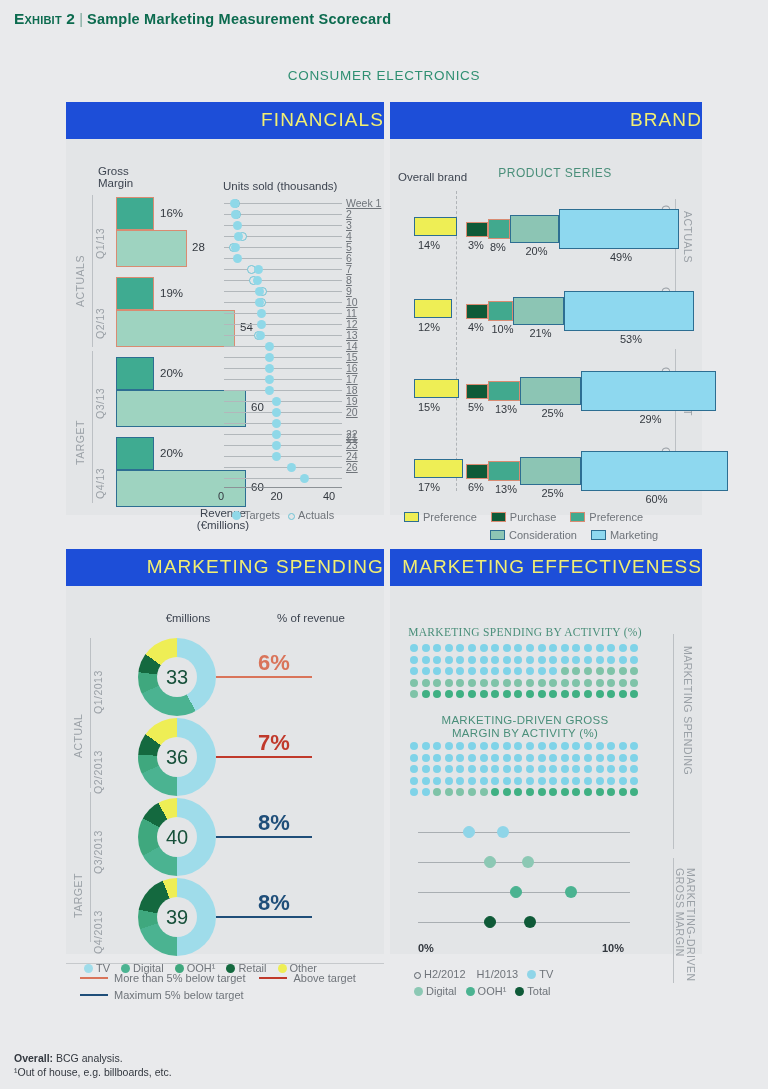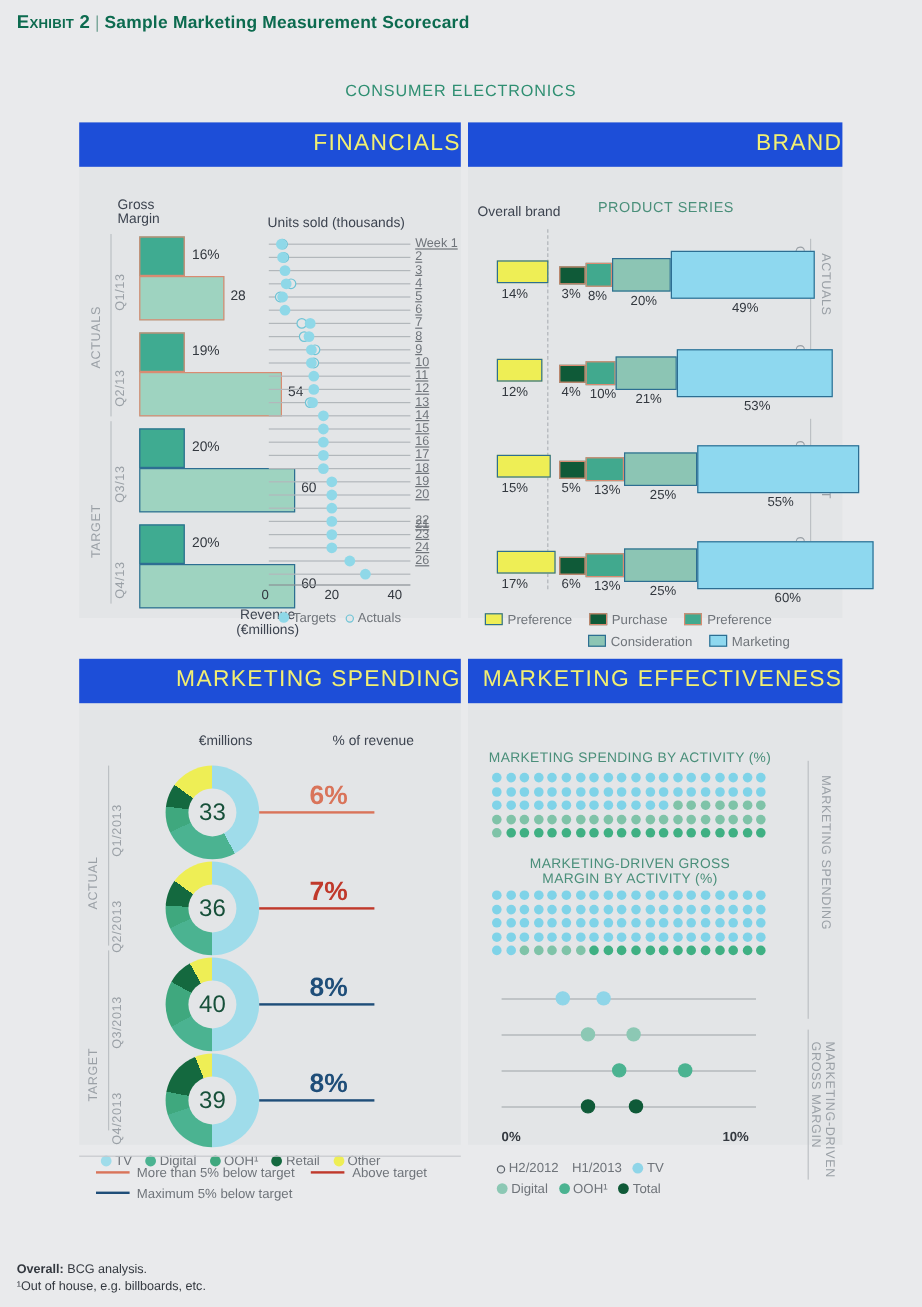--- a/index.html
+++ b/index.html
@@ -346,21 +346,21 @@
       <div class="axis-vlabel" style="right: 30px; top: 228px; height: 58px;">Q3/13</div>
       <div class="bbar pref-y" style="left: 24px; top: 240px; width: 45px; height: 19px;"></div>
       <div class="blabel" style="left: 28px; top: 262px;">15%</div>
       <div class="bbar purchase" style="left: 76px; top: 244.5px; width: 22px; height: 15px;"></div>
       <div class="blabel" style="left: 78px; top: 261.5px;">5%</div>
       <div class="bbar pref-g" style="left: 98px; top: 242px; width: 32px; height: 20px;"></div>
       <div class="blabel" style="left: 105px; top: 264px;">13%</div>
       <div class="bbar consider" style="left: 130px; top: 238px; width: 61px; height: 28px;"></div>
       <div class="blabel" style="left: 151.5px; top: 268px;">25%</div>
       <div class="bbar aware" style="left: 191px; top: 232px; width: 135px; height: 40px;"></div>
-      <div class="blabel" style="left: 249.5px; top: 274px;">55%</div>
+      <div class="blabel" style="left: 249.5px; top: 274px;">29%</div>
       <div class="axis-vlabel" style="right: 30px; top: 308px; height: 58px;">Q4/13</div>
       <div class="bbar pref-y" style="left: 24px; top: 320px; width: 49px; height: 19px;"></div>
       <div class="blabel" style="left: 28px; top: 342px;">17%</div>
       <div class="bbar purchase" style="left: 76px; top: 324.5px; width: 22px; height: 15px;"></div>
       <div class="blabel" style="left: 78px; top: 341.5px;">6%</div>
       <div class="bbar pref-g" style="left: 98px; top: 322px; width: 32px; height: 20px;"></div>
       <div class="blabel" style="left: 105px; top: 344px;">13%</div>
       <div class="bbar consider" style="left: 130px; top: 318px; width: 61px; height: 28px;"></div>
       <div class="blabel" style="left: 151.5px; top: 348px;">25%</div>
       <div class="bbar aware" style="left: 191px; top: 312px; width: 147px; height: 40px;"></div>
@@ -410,21 +410,21 @@
 <div class="panel" id="panel-effect">
   <div class="panel-head">MARKETING EFFECTIVENESS</div>
   <div class="panel-body" id="eff-body">
       <div class="axis-vlabel" style="right: 8px; top: 60px; height: 180px;">MARKETING SPENDING</div>
       <div class="vrule" style="right: 28px; top: 48px; height: 215px;"></div>
       <div class="axis-vlabel" style="right: 6px; top: 282px; height: 110px; line-height: 11px;">
         <div>MARKETING-DRIVEN</div>
         <div>GROSS MARGIN</div>
       </div>
       <div class="vrule" style="right: 28px; top: 272px; height: 125px;"></div>
-      <div class="matrix-title" style="left: 10px; top: 40px; width: 250px;">MARKETING SPENDING BY ACTIVITY (%)</div>
+      <div class="matrix-title" style="left: 10px; top: 40px; width: 250px; font-family: Liberation Serif, serif;">MARKETING SPENDING BY ACTIVITY (%)</div>
       <div class="mdot" style="left: 20px; top: 58px; background: rgb(127, 211, 232);"></div>
       <div class="mdot" style="left: 31.6px; top: 58px; background: rgb(127, 211, 232);"></div>
       <div class="mdot" style="left: 43.2px; top: 58px; background: rgb(127, 211, 232);"></div>
       <div class="mdot" style="left: 54.8px; top: 58px; background: rgb(127, 211, 232);"></div>
       <div class="mdot" style="left: 66.4px; top: 58px; background: rgb(127, 211, 232);"></div>
       <div class="mdot" style="left: 78px; top: 58px; background: rgb(127, 211, 232);"></div>
       <div class="mdot" style="left: 89.6px; top: 58px; background: rgb(127, 211, 232);"></div>
       <div class="mdot" style="left: 101.2px; top: 58px; background: rgb(127, 211, 232);"></div>
       <div class="mdot" style="left: 112.8px; top: 58px; background: rgb(127, 211, 232);"></div>
       <div class="mdot" style="left: 124.4px; top: 58px; background: rgb(127, 211, 232);"></div>

